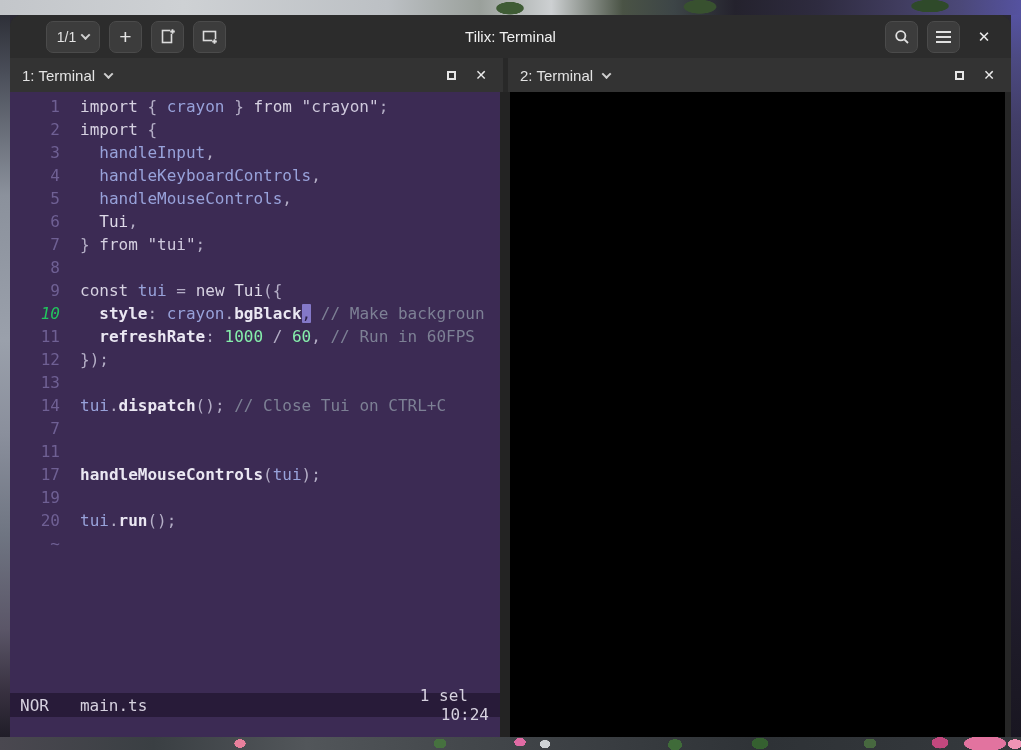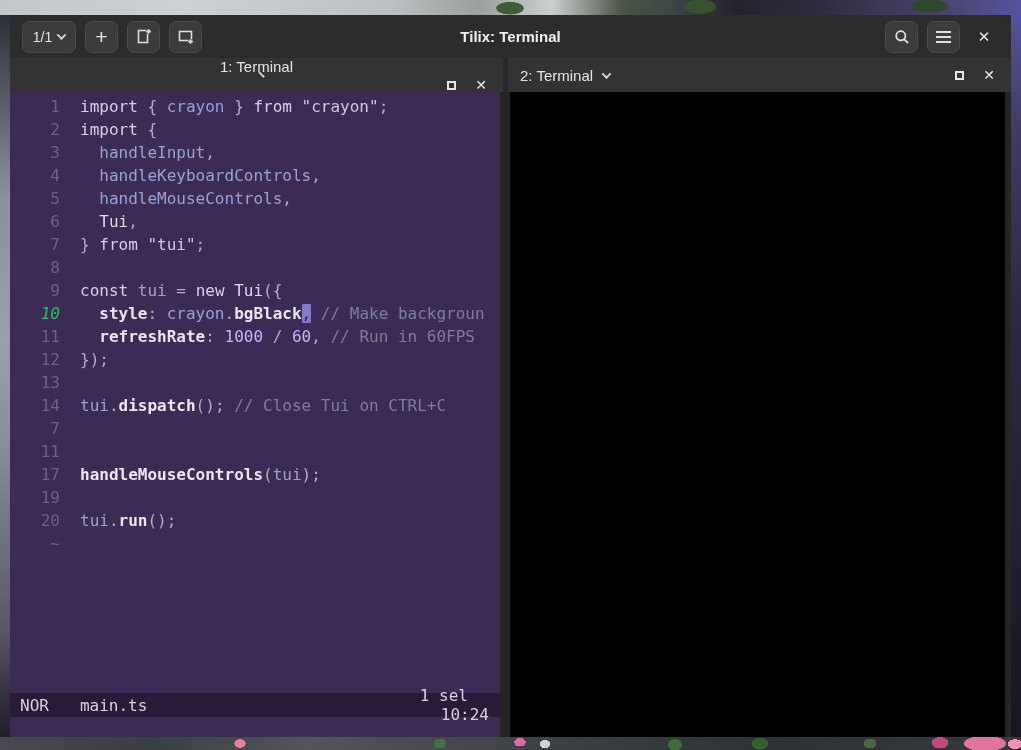--- a/index.html
+++ b/index.html
@@ -36,39 +36,39 @@
       linear-gradient(90deg,#4a4850 0%,#3a3f43 15%,#52565a 30%,#44484c 45%,
         #393d41 60%,#2e3236 75%,#35393d 100%); }
 
   
   .window { position:absolute; left:10px; top:15px; width:1001px; height:722px;
     border-radius:12px 12px 0 0; overflow:hidden; background:#2c2c2c; }
 
   
   .titlebar { position:relative; height:43px; background:#2c2c2c;
     display:flex; align-items:center; padding:0 12px; }
-  .tb-left { display:flex; align-items:center; gap:9px; }
+  .tb-left { display:flex; align-items:center; gap:9px;margin-left:24px; }
   .tb-right { display:flex; align-items:center; gap:9px; margin-left:auto; }
   .tb-btn { height:32px; background:#3c3c3c; border:1px solid #4b4b4b; border-radius:7px;
     display:flex; align-items:center; justify-content:center; color:#e3e3e3; cursor:pointer; }
   .btn-session { width:54px; gap:6px; font-size:14px; }
   .btn-square { width:33px; font-size:21px; font-weight:400; line-height:1; }
   .chev { width:7px; height:7px; border-right:2px solid #cfcfcf; border-bottom:2px solid #cfcfcf;
     transform:rotate(45deg) translate(-1px,-1px); }
   .win-title { position:absolute; left:0; right:0; text-align:center; color:#f0f0f0;
-    font-size:15px; font-weight:bold; pointer-events:none; }
+    font-size:15px; font-weight:normal; pointer-events:none; }
   .btn-plain { width:30px; height:32px; background:transparent; border:none; }
   .x-glyph { color:#ececec; font-size:15px; font-weight:bold; }
   .burger { width:15px; height:2px; background:#e0e0e0; box-shadow:0 -5px 0 #e0e0e0, 0 5px 0 #e0e0e0; }
 
   
   .paneheaders { display:flex; height:34px; background:#282828; gap:5px; }
   .panehdr { background:#333333; display:flex; align-items:center; padding:0 12px;
     color:#e4e4e4; font-size:15px; }
-  .panehdr.left { width:493px;flex-direction:column; }
+  .panehdr.left { width:493px; }
   .panehdr.right { flex:1; }
   .panehdr .chev { margin-left:10px; border-color:#cfcfcf; }
   .hdr-icons { margin-left:auto; display:flex; align-items:center; gap:19px; padding-right:4px; }
   .maxbox { width:9px; height:9px; border:2px solid #e6e6e6; display:inline-block; cursor:pointer; }
   .hdr-x { font-size:14px; font-weight:bold; color:#ececec; cursor:pointer; }
 
   
   .content { display:flex; height:645px; }
   .editor-pane { width:490px; background:#3c2b54; position:relative; overflow:hidden; }
   .divider { width:10px; background:#232323; cursor:col-resize; }
@@ -81,21 +81,21 @@
   .ln { width:50px; text-align:right; color:#6f6094; flex:none; }
   .ln.active { color:#22c55e;font-style:italic; }
   .cl { margin-left:20px; white-space:pre; }
   .seg-k { color:#d6d1e1; }
   .seg-t { color:#dedae8; }
   .seg-f { color:#eae7f2; font-weight:bold; }
   .seg-v { color:#98a2da; }
   .seg-p { color:#b4aec6; }
   .seg-s { color:#cfc9dd; }
   .seg-c { color:#7d8095; }
-  .seg-num { color:#c4b5fd; }
+  .seg-num { color:#86efac; }
   .seg-cur { background:#8478c8; color:#2e2148; border-radius:1px; }
 
   
   .statusbar { position:absolute; left:0; right:0; bottom:20px; height:24px;
     background:#281b39; color:#d6d1df; display:flex; align-items:center;
     font-family:"DejaVu Sans Mono","Liberation Mono",monospace; font-size:16px;
     padding:0 11px 0 10px; }
   .sb-file { margin-left:31px; }
   .sb-right { margin-left:auto; display:flex;flex-direction:column; }
   .sb-pos { margin-left:21px; }

